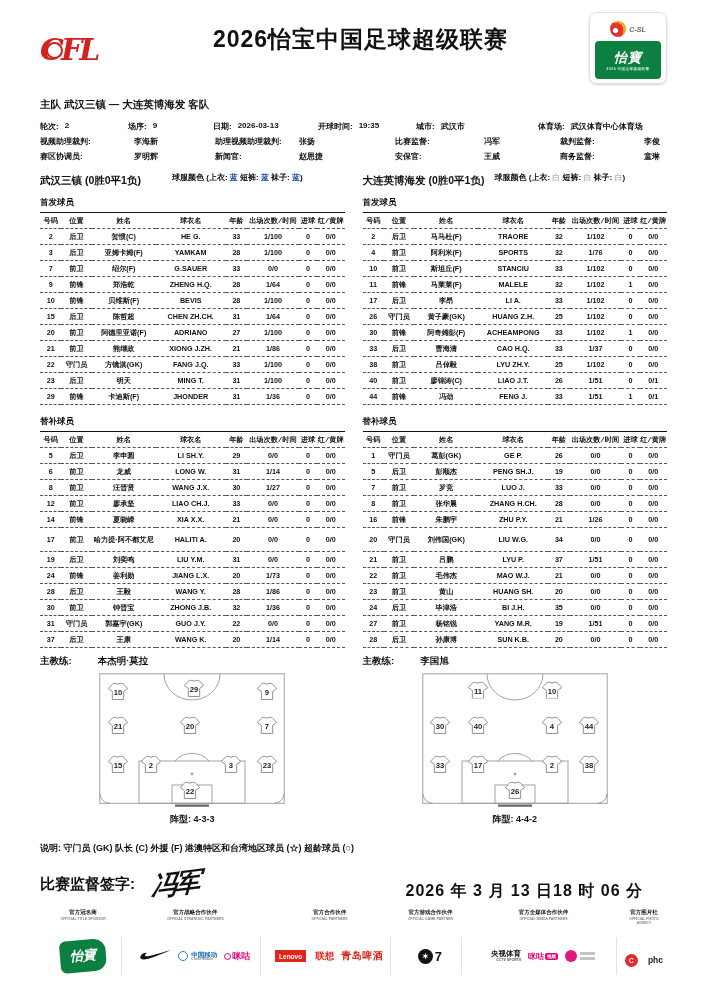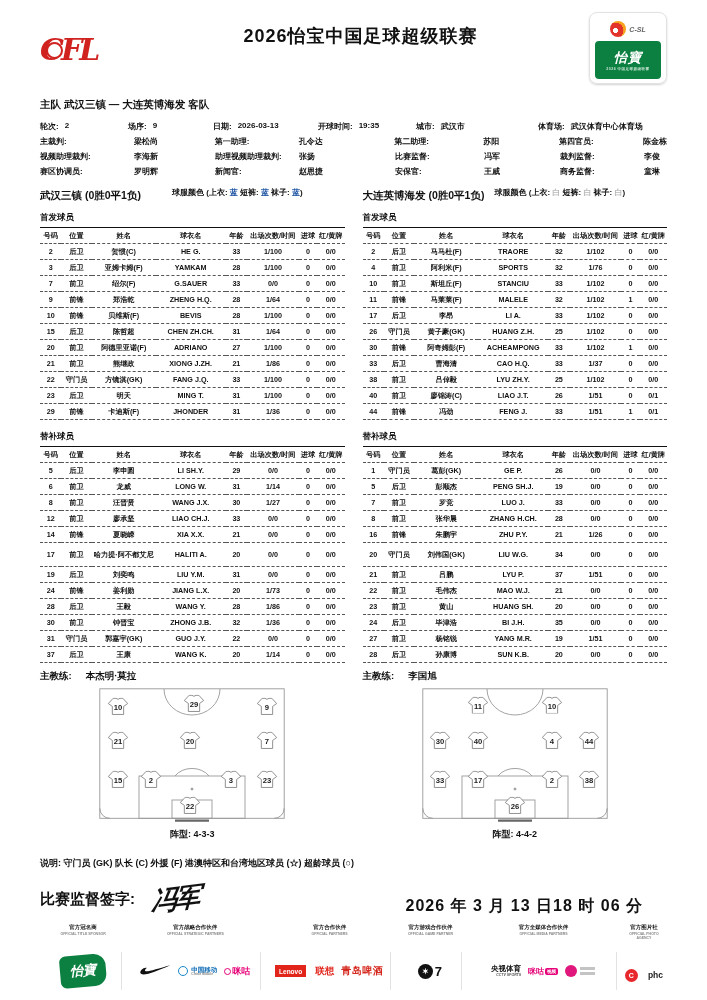--- a/index.html
+++ b/index.html
@@ -7,21 +7,21 @@
   .page { width:707px; height:1000px; padding:12px 40px 0; font-family:"Liberation Sans",sans-serif;
           font-weight:700; color:#111; position:relative; overflow:hidden; background:#fff; }
 
   
   .top { display:flex; align-items:flex-start; height:84px; }
   .cfl { width:92px; padding-top:20px; color:#d0221f; font-family:"DejaVu Serif",serif;
          font-style:italic; font-size:30px; letter-spacing:-3px; position:relative; }
   .cfl::before { content:""; position:absolute; left:6px; top:30px; width:13px; height:13px;
          border:2px solid #d0221f; border-radius:50%; background:#fff; }
   .titles { flex:1; text-align:center; padding-top:12px; }
-  .title { font-size:18px; letter-spacing:1px; }
+  .title { font-size:23px; letter-spacing:1px; }
   .subtitle { font-size:15px; margin-top:10px; letter-spacing:2px; }
   .csl { width:78px; height:72px; border:1px solid #e2e2e2; border-radius:8px; padding:4px 5px;
          box-shadow:0 1px 2px rgba(0,0,0,.18); display:flex; flex-direction:column; }
   .csl-top { display:flex; align-items:center; justify-content:center; gap:3px; height:24px; }
   .flame { width:16px; height:16px; border-radius:50%;
            background:radial-gradient(circle at 35% 60%, #fff 0 18%, #e2342a 19% 55%, #f6a21c 56% 100%); }
   .csl-word { font-size:7px; color:#666; font-style:italic; }
   .csl-banner { flex:1; background:#0c8040; border-radius:4px; color:#fff; display:flex; flex-direction:column;
            align-items:center; justify-content:center; font-style:italic; font-size:13px; letter-spacing:1px; }
   .csl-sub { font-size:3.5px; color:#cfe9d9; letter-spacing:.5px; font-style:normal; }
@@ -43,24 +43,24 @@
   
   .columns { display:flex; gap:18px; margin-top:6px; }
   .team-col { flex:1; min-width:0; }
   .team-head { position:relative; height:16px; }
   .team-name { font-size:10.5px; }
   .kit { position:absolute; left:132px; top:2px; font-size:8px; white-space:nowrap; }
   .sec-label { font-size:8.5px; margin:11px 0 3px; }
   table.roster { width:100%; border-collapse:collapse; table-layout:fixed; font-size:7.2px; }
   .roster th, .roster td { padding:2.5px 0; text-align:center; border-bottom:1px dashed #555;
                            font-weight:700; overflow:hidden; }
-  .roster thead th { border-top:1.5px solid #111; white-space:nowrap; }
+  .roster thead th { border-top:1.5px solid #111; white-space:nowrap;font-family:Liberation Mono, monospace; }
   .roster tr.tall td { height:24px; }
   .coach-line { font-size:9.5px; margin-top:7px; }
-  .coach-line .coach-name { margin-left:14px; }
+  .coach-line .coach-name { margin-left:26px; }
 
   
   .pitch { width:186px; height:136px; position:relative; margin:5px auto 0; }
   .pitch svg.field { position:absolute; inset:0; }
   .jersey { position:absolute; width:21px; height:19px; transform:translate(-50%,-50%); }
   .formation { width:186px; margin:4px auto 0; text-align:center; font-size:9px; }
 
   
   .note { font-size:9px; margin-top:16px; }
   .sign-row { margin-top:8px; display:flex; align-items:center; height:42px; }
@@ -152,38 +152,20 @@
           <span class="ilabel">城市:</span>
           <span class="ival">武汉市</span>
         </span>
         <span class="pair">
           <span class="ilabel">体育场:</span>
           <span class="ival">武汉体育中心体育场</span>
         </span>
       </div>
       <div class="info-row row-b">
         <span class="pair">
-          <span class="ilabel">主裁判:</span>
-          <span class="ival">梁松尚</span>
-        </span>
-        <span class="pair">
-          <span class="ilabel">第一助理:</span>
-          <span class="ival">孔令达</span>
-        </span>
-        <span class="pair">
-          <span class="ilabel">第二助理:</span>
-          <span class="ival">苏阳</span>
-        </span>
-        <span class="pair">
-          <span class="ilabel">第四官员:</span>
-          <span class="ival">陈金栋</span>
-        </span>
-      </div>
-      <div class="info-row row-b">
-        <span class="pair">
           <span class="ilabel">视频助理裁判:</span>
           <span class="ival">李海新</span>
         </span>
         <span class="pair">
           <span class="ilabel">助理视频助理裁判:</span>
           <span class="ival">张扬</span>
         </span>
         <span class="pair">
           <span class="ilabel">比赛监督:</span>
           <span class="ival">冯军</span>

